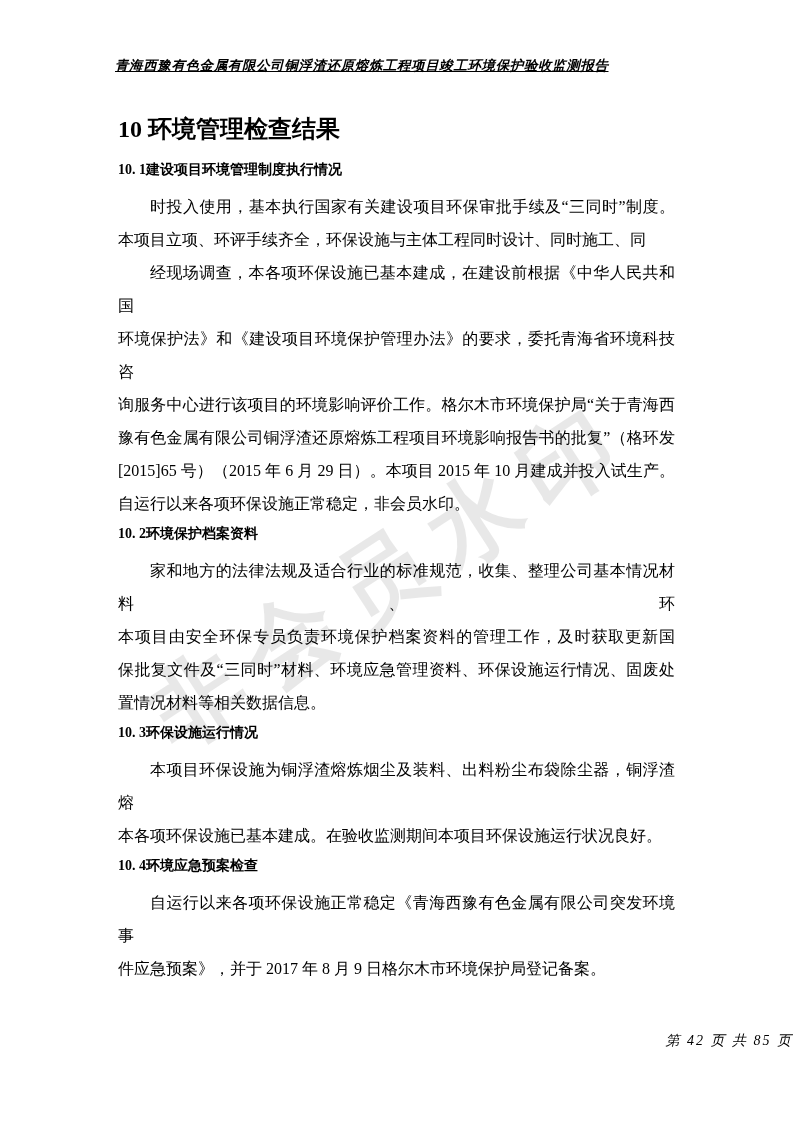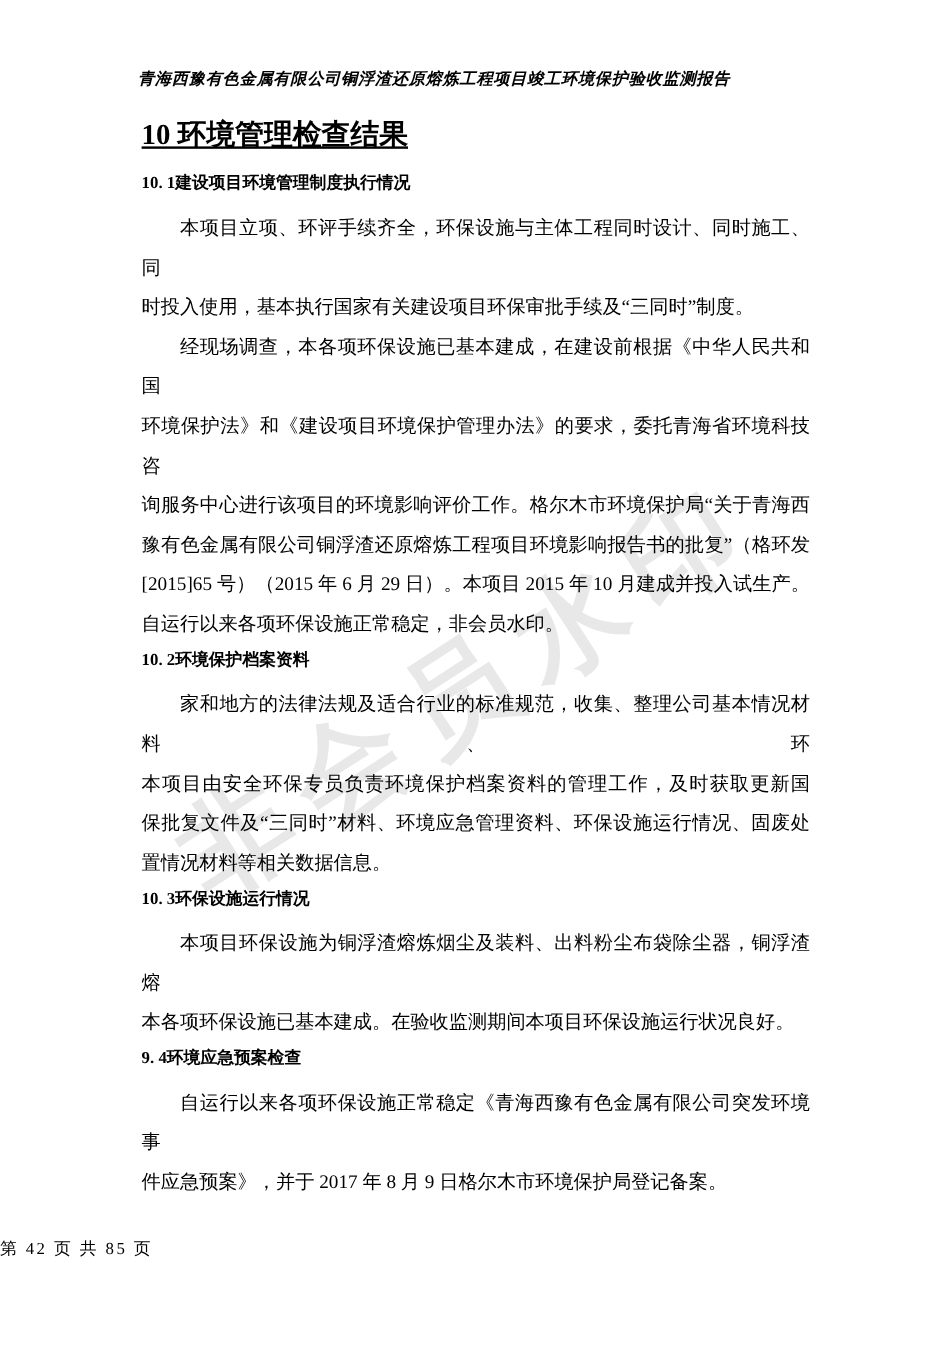--- a/index.html
+++ b/index.html
@@ -25,69 +25,70 @@
     user-select:none;
   }
   .hdr {
     position:absolute;
     top:57px; left:115px; right:80px;
     font-size:13.5px;
     font-style:italic;
     font-weight:bold;
     letter-spacing:0.6px;
     white-space:nowrap;
+    text-decoration:underline;
   }
   .content {
     position:absolute;
     top:96px; left:118px; width:557px;
   }
   h1.doc-h1 {
     font-size:24px; line-height:34px;
     font-weight:bold;
-    margin:0 0 6px 0;
-    text-decoration:underline;
+    margin:16px 0 6px 0;
   }
   h2.doc-h2 {
     font-size:14px; line-height:28px;
     font-weight:bold;
     margin:10px 0 6px 0;
   }
   h2.doc-h2.later { margin-top:0; }
   .para { font-size:16px; line-height:33px; margin:0; }
   .para div {
     text-align:justify;
     text-align-last:justify;
   }
   .para div:first-child { text-indent:2em; }
   .para div:last-child { text-align-last:left; }
   .ftr {
     position:absolute;
     top:1032px; left:0; width:793px;
-    text-align:left;
+    text-align:right;
     font-size:14px;
     letter-spacing:2px;
+    font-style:italic;
   }
 </style>
 </head>
 <body>
 
 <div class="page">
 
   <div class="watermark">非会员水印</div>
 
   <div class="hdr">青海西豫有色金属有限公司铜浮渣还原熔炼工程项目竣工环境保护验收监测报告</div>
 
   <div class="content">
 
     <h1 class="doc-h1">10 环境管理检查结果</h1>
 
     <h2 class="doc-h2">10. 1建设项目环境管理制度执行情况</h2>
     <div class="para">
+        <div>时投入使用，基本执行国家有关建设项目环保审批手续及“三同时”制度。</div>
         <div>本项目立项、环评手续齐全，环保设施与主体工程同时设计、同时施工、同</div>
-        <div>时投入使用，基本执行国家有关建设项目环保审批手续及“三同时”制度。</div>
       </div>
     <div class="para">
         <div>经现场调查，本各项环保设施已基本建成，在建设前根据《中华人民共和国</div>
         <div>环境保护法》和《建设项目环境保护管理办法》的要求，委托青海省环境科技咨</div>
         <div>询服务中心进行该项目的环境影响评价工作。格尔木市环境保护局“关于青海西</div>
         <div>豫有色金属有限公司铜浮渣还原熔炼工程项目环境影响报告书的批复”（格环发</div>
         <div>[2015]65 号）（2015 年 6 月 29 日）。本项目 2015 年 10 月建成并投入试生产。</div>
         <div>自运行以来各项环保设施正常稳定，非会员水印。</div>
       </div>
 
@@ -98,21 +99,21 @@
         <div>保批复文件及“三同时”材料、环境应急管理资料、环保设施运行情况、固废处</div>
         <div>置情况材料等相关数据信息。</div>
       </div>
 
     <h2 class="doc-h2 later">10. 3环保设施运行情况</h2>
     <div class="para">
         <div>本项目环保设施为铜浮渣熔炼烟尘及装料、出料粉尘布袋除尘器，铜浮渣熔</div>
         <div>本各项环保设施已基本建成。在验收监测期间本项目环保设施运行状况良好。</div>
       </div>
 
-    <h2 class="doc-h2 later">9. 4环境应急预案检查</h2>
+    <h2 class="doc-h2 later">10. 4环境应急预案检查</h2>
     <div class="para">
         <div>自运行以来各项环保设施正常稳定《青海西豫有色金属有限公司突发环境事</div>
         <div>件应急预案》，并于 2017 年 8 月 9 日格尔木市环境保护局登记备案。</div>
       </div>
 
   </div>
 
   <div class="ftr">第 42 页 共 85 页</div>
 
 </div>

